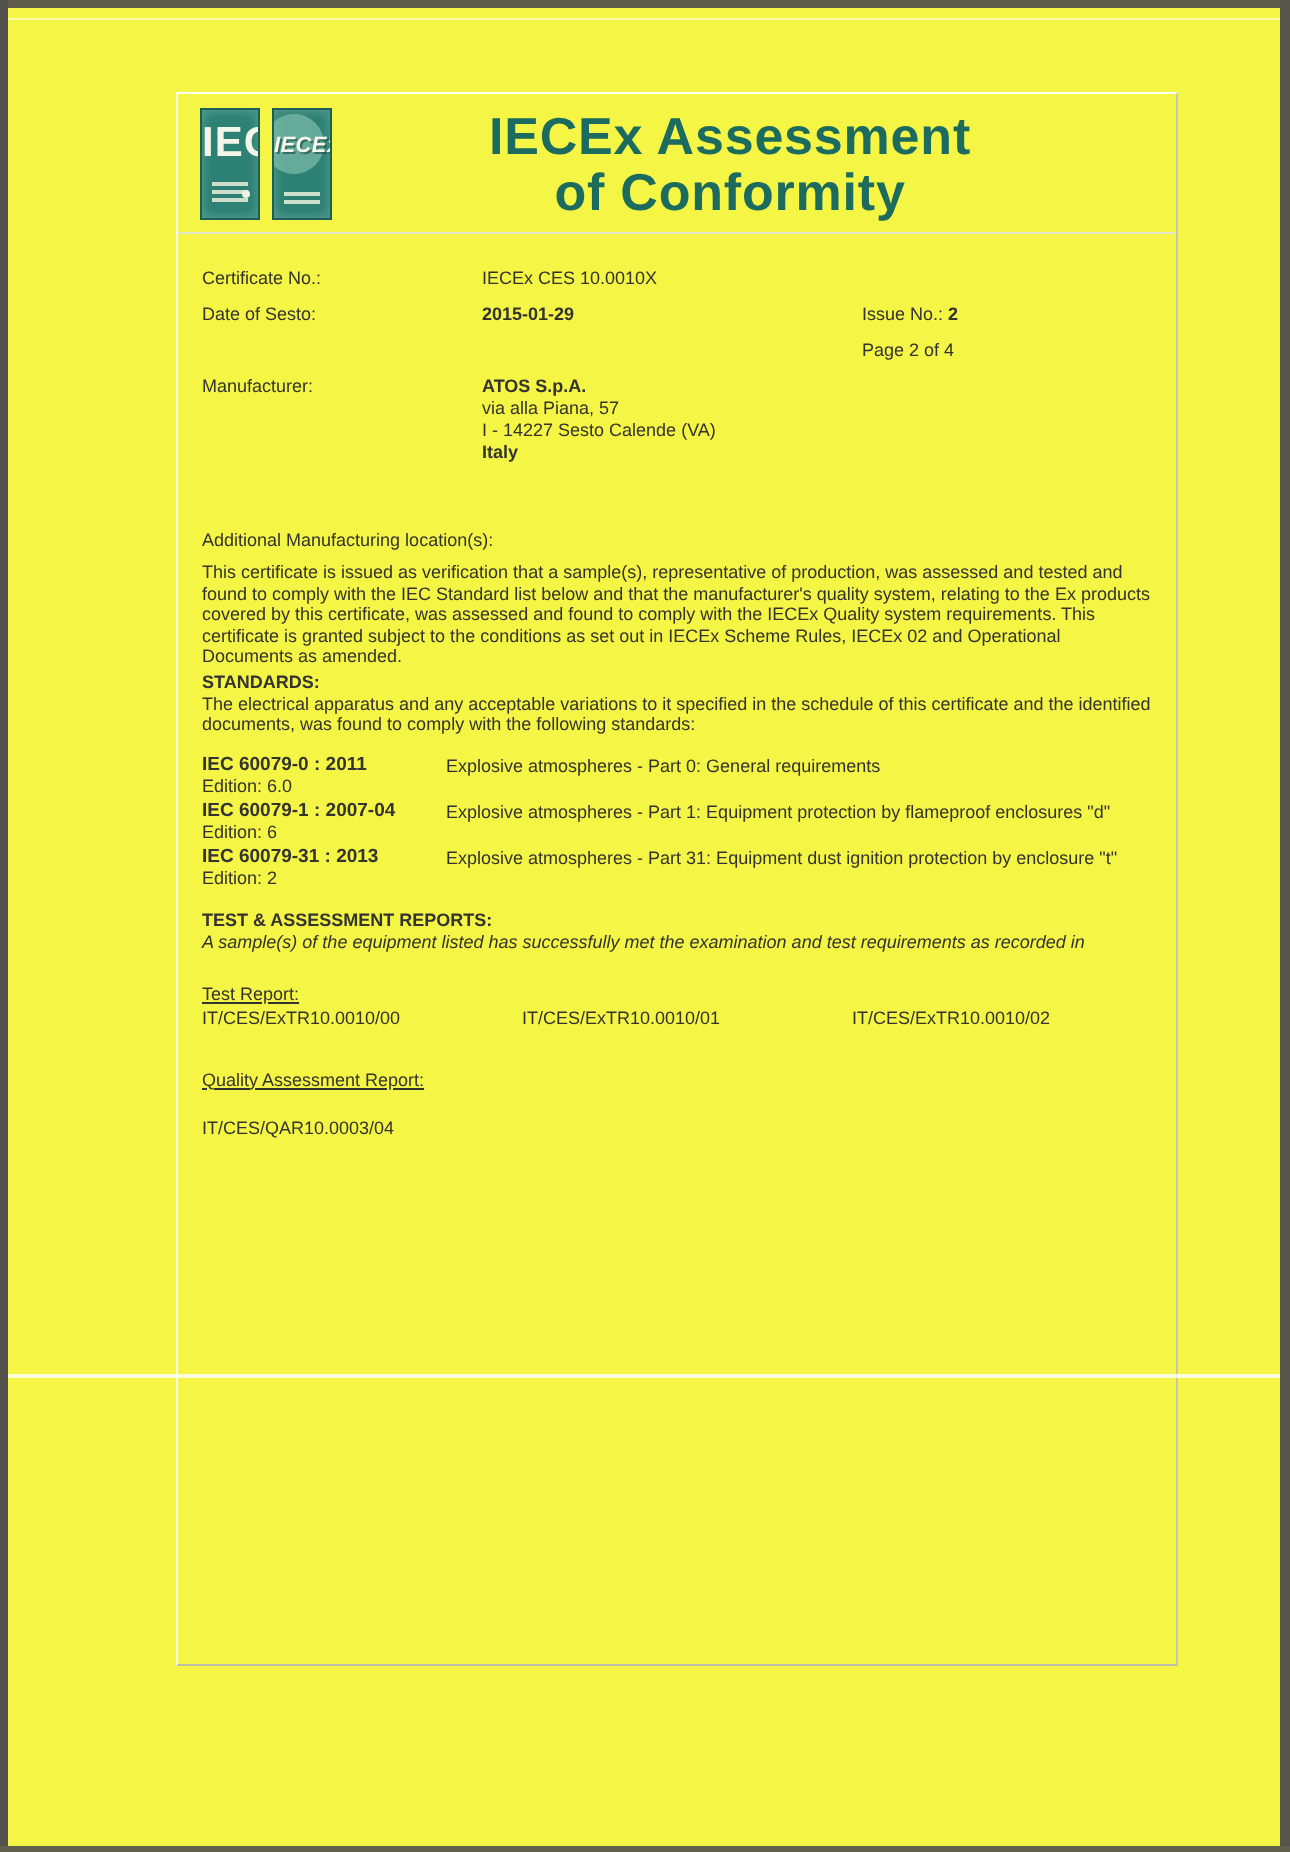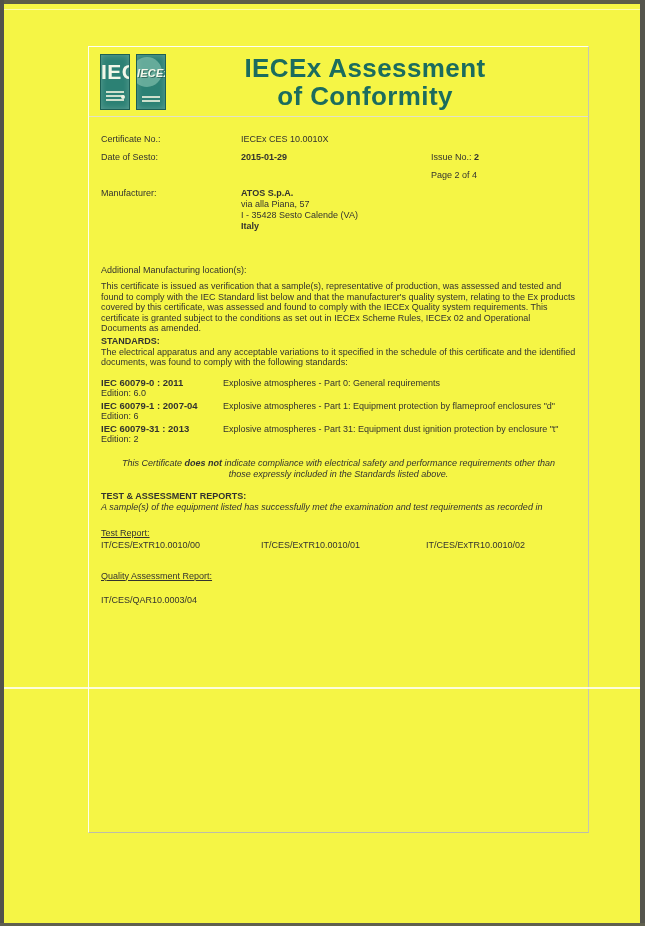--- a/index.html
+++ b/index.html
@@ -151,21 +151,21 @@
       <div class="grid-row row-page">
         <span></span>
           <span></span>
         <span>Page 2 of 4</span>
       </div>
       <div class="grid-row">
         <span>Manufacturer:</span>
         <span class="addr-block">
           <div class="bold">ATOS S.p.A.</div>
           <div>via alla Piana, 57</div>
-          <div>I - 35428 Sesto Calende (VA)</div>
+          <div>I - 14227 Sesto Calende (VA)</div>
           <div class="bold">Italy</div>
         </span>
         <span></span>
       </div>
     </div>
 
     <div class="section-label">Additional Manufacturing location(s):</div>
 
     <div class="intro-para">This certificate is issued as verification that a sample(s), representative of production, was assessed and tested and found to comply with the IEC Standard list below and that the manufacturer's quality system, relating to the Ex products covered by this certificate, was assessed and found to comply with the IECEx Quality system requirements. This certificate is granted subject to the conditions as set out in IECEx Scheme Rules, IECEx 02 and Operational Documents as amended.</div>
 
@@ -189,21 +189,20 @@
       </div>
       <div class="std-row">
         <span>
           <div class="std-code">IEC 60079-31 : 2013</div>
           <div class="std-edition">Edition: 2</div>
         </span>
         <span class="std-desc">Explosive atmospheres - Part 31: Equipment dust ignition protection by enclosure "t"</span>
       </div>
     </div>
 
-    <div class="disclaimer"><span>This Certificate </span><span class="bold">does not</span><span> indicate compliance with electrical safety and performance requirements other than those expressly included in the Standards listed above.</span></div>
 
     <div class="reports-head">TEST &amp; ASSESSMENT REPORTS:</div>
     <div class="reports-intro">A sample(s) of the equipment listed has successfully met the examination and test requirements as recorded in</div>
 
     <div class="tr-label">Test Report:</div>
     <div class="tr-row">
       <span>IT/CES/ExTR10.0010/00</span>
       <span>IT/CES/ExTR10.0010/01</span>
       <span>IT/CES/ExTR10.0010/02</span>
     </div>

